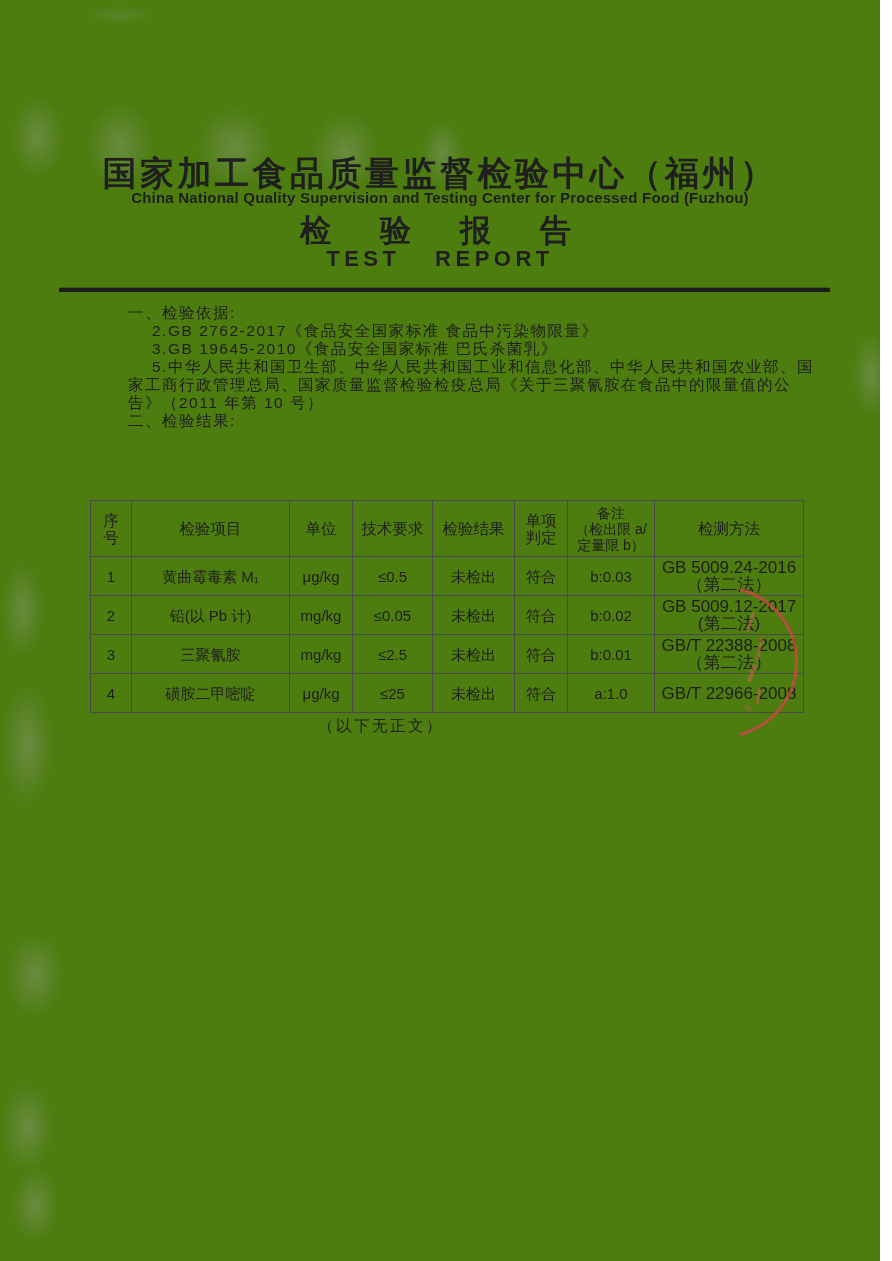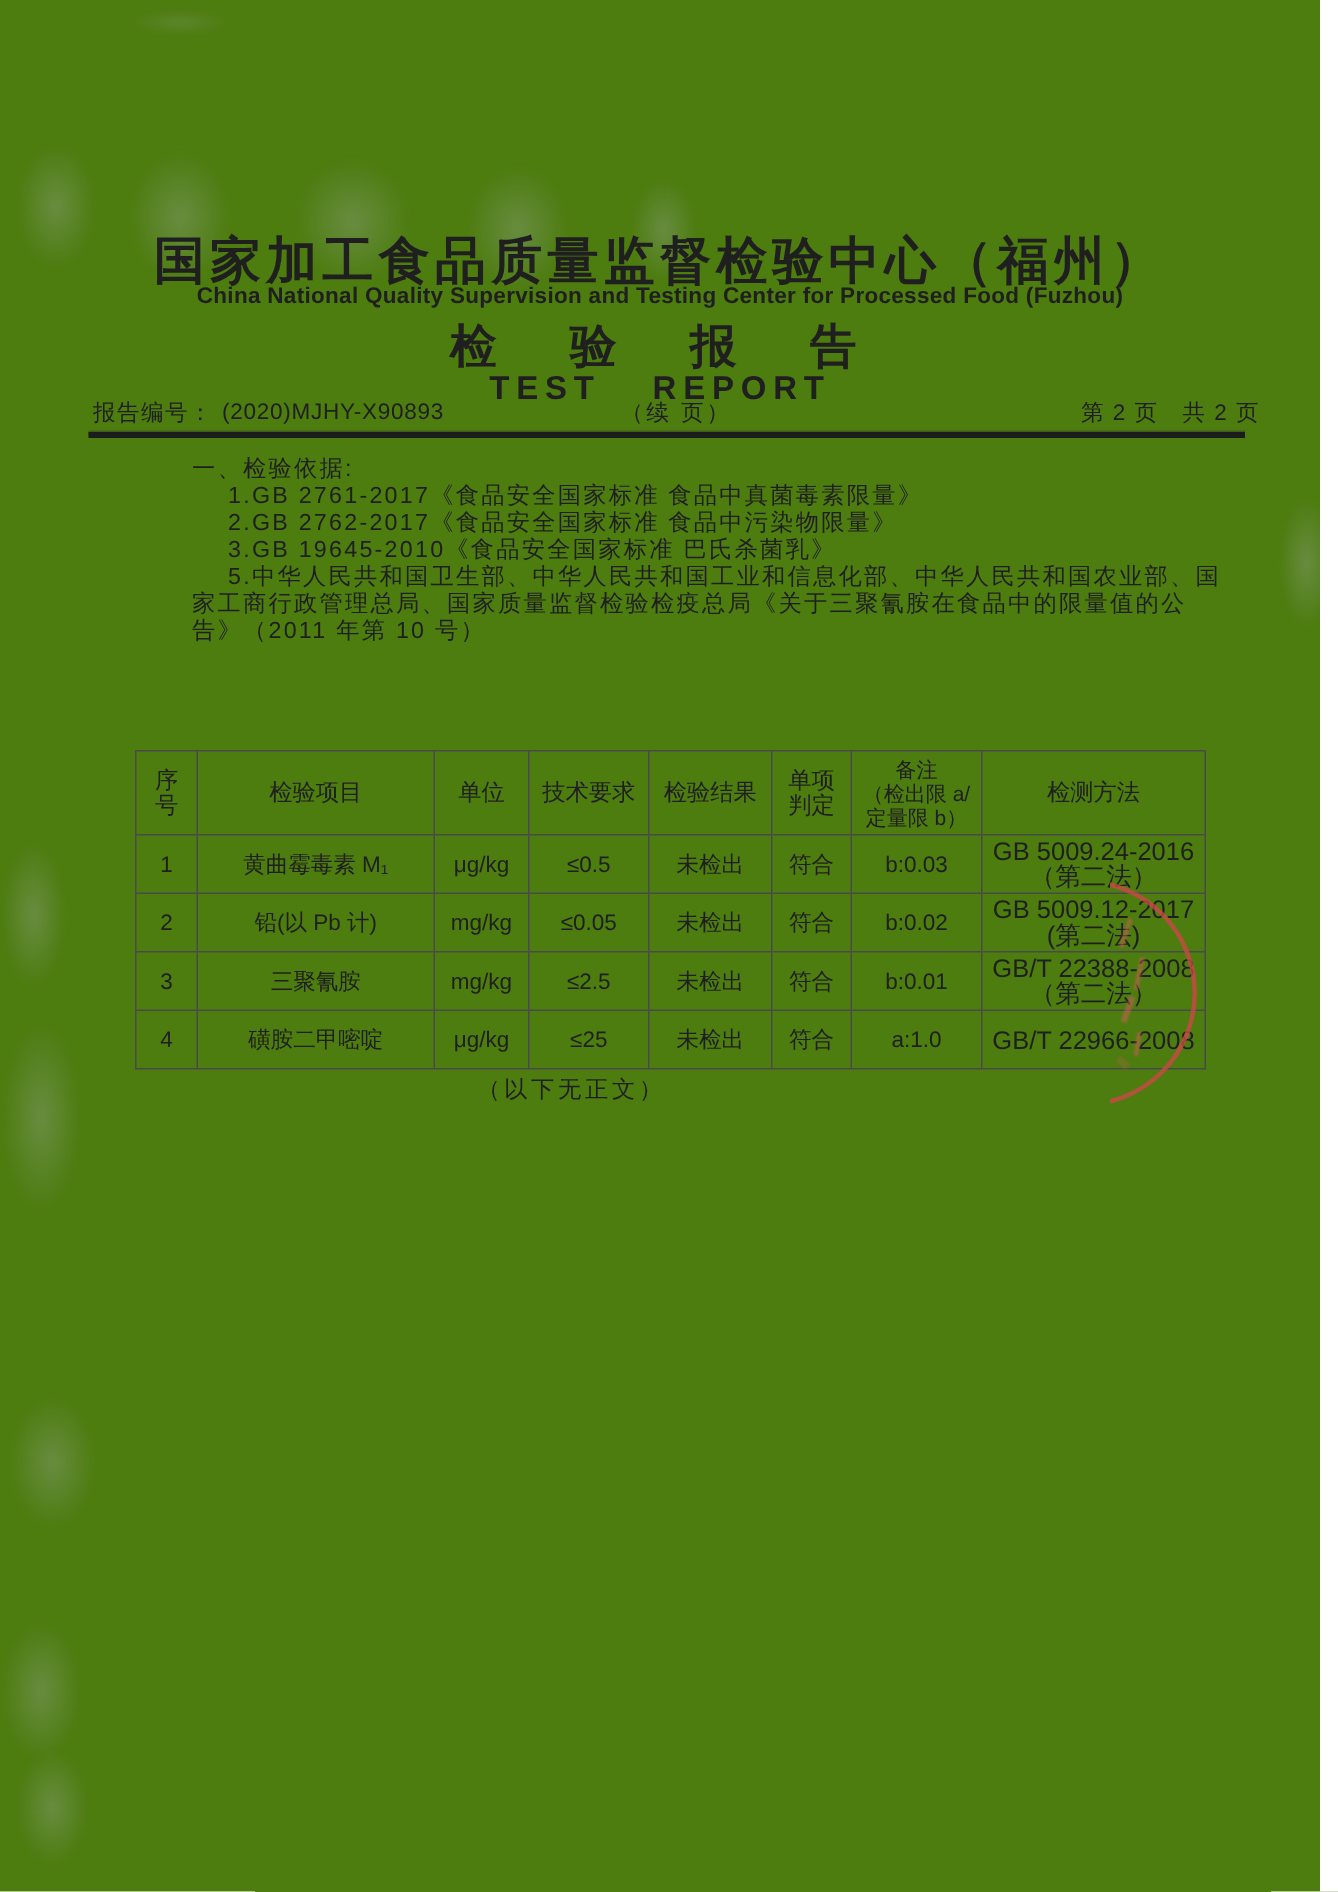--- a/index.html
+++ b/index.html
@@ -75,37 +75,31 @@
   <div class="smudge" style="left:5px;top:930px;width:60px;height:90px;"></div>
   <div class="smudge" style="left:0px;top:1080px;width:55px;height:95px;"></div>
   <div class="smudge" style="left:10px;top:1165px;width:50px;height:80px;"></div>
   <div class="smudge" style="left:852px;top:330px;width:38px;height:90px;"></div>
 
   <div class="org-cn">国家加工食品质量监督检验中心（福州）</div>
   <div class="org-en">China National Quality Supervision and Testing Center for Processed Food (Fuzhou)</div>
   <div class="rpt-cn">检　验　报　告</div>
   <div class="rpt-en">TEST REPORT</div>
 
-  <div class="meta-row">
-    <span class="meta-label">报告编号：</span>
-    <span class="meta-value">(2020)MJHY-X90893</span>
-    <span class="meta-cont">（续 页）</span>
-    <span class="meta-page">第 2 页　共 2 页</span>
-  </div>
 
   <div class="rule"></div>
 
   <div class="basis">
     <p class="h">一、检验依据:</p>
     <div id="basis-list">
-        <p class="item">1.GB 2761-2017《食品安全国家标准 食品中真菌毒素限量》</p>
         <p class="item">2.GB 2762-2017《食品安全国家标准 食品中污染物限量》</p>
         <p class="item">3.GB 19645-2010《食品安全国家标准 巴氏杀菌乳》</p>
         <p class="item">5.中华人民共和国卫生部、中华人民共和国工业和信息化部、中华人民共和国农业部、国家工商行政管理总局、国家质量监督检验检疫总局《关于三聚氰胺在食品中的限量值的公告》（2011 年第 10 号）</p>
       </div>
+    <p class="h">二、检验结果:</p>
   </div>
 
   <table class="results">
     <colgroup>
       <col style="width:41px">
         <col style="width:158px">
         <col style="width:63px">
         <col style="width:80px">
       <col style="width:82px">
         <col style="width:53px">

